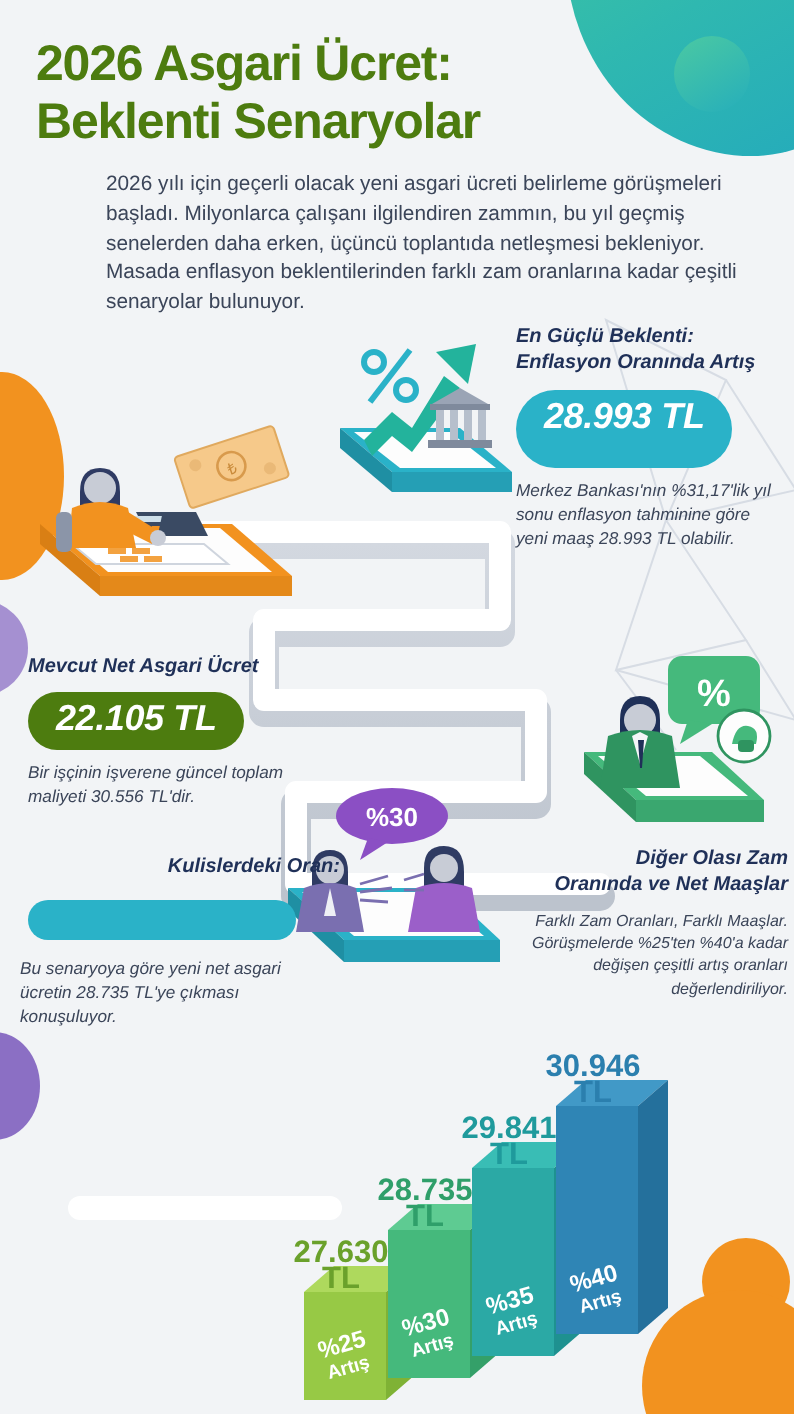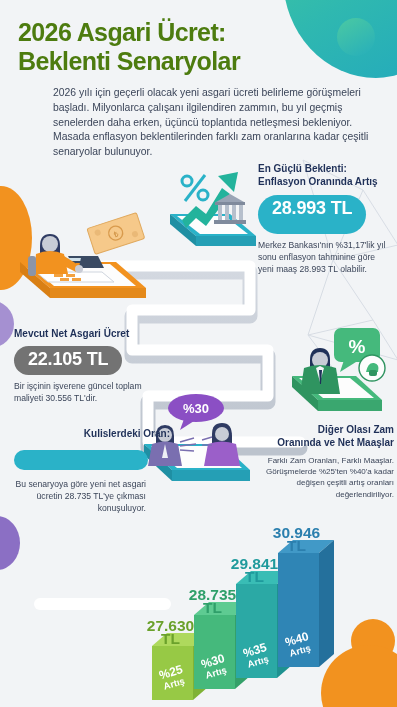--- a/index.html
+++ b/index.html
@@ -61,49 +61,49 @@
   .header { position:absolute; left:18px; top:18px; width:330px; }
   .title {
     font-size:25px; line-height:1.14; font-weight:bold;
     letter-spacing:-.6px; color:#4d7c0f;
   }
   .subtitle {
     margin-top:11px; font-size:10.4px; line-height:1.42;
     color:#3b4559; width:322px;margin-left:35px;
   }
 
-  .blk { position:absolute; }
+  .blk { position:absolute;font-style:italic; }
   .blk-head {
     font-size:10px; font-weight:bold; line-height:1.28; color:#1f3058;
   }
   .pill {
     display:inline-block; border-radius:999px;
     color:#fff; font-weight:bold; letter-spacing:-.2px;
     text-align:center;
   }
   .pill-teal { background:#2ab2c8; }
-  .pill-orange { background:#737373;text-align:center; }
+  .pill-orange { background:#4d7c0f;text-align:center; }
   .pill-blank { background:#2ab2c8; }
   .blk-body {
     font-size:8.6px; line-height:1.42; color:#3b4559; margin-top:5px;
   }
 
   
   #blk-infl { left:258px; top:163px; width:135px; text-align:left; }
   #blk-infl .pill { font-size:18px; padding:3px 14px 15px; margin-top:6px; }
 
   #blk-current { left:14px; top:328px; width:150px; }
   #blk-current .pill { font-size:18px; padding:3px 14px 5px; margin-top:5px; }
 
   #blk-kulis { left:10px; top:428px; width:160px; text-align:right; }
   #blk-kulis .pill-blank {
     display:block; width:134px; height:20px; margin:9px 0 0 4px;
     border-radius:999px;
   }
-  #blk-kulis .blk-body { text-align:right; margin-top:8px; width:136px; }
+  #blk-kulis .blk-body { text-align:left; margin-top:8px; width:136px; }
 
   #blk-other { left:258px; top:424px; width:136px; text-align:right; }
   #blk-other .blk-body { font-size:8px; }
 
   
   #chart { position:absolute; left:140px; top:520px; width:257px; height:187px; z-index:5; }
 </style>
 </head>
 <body>
 

